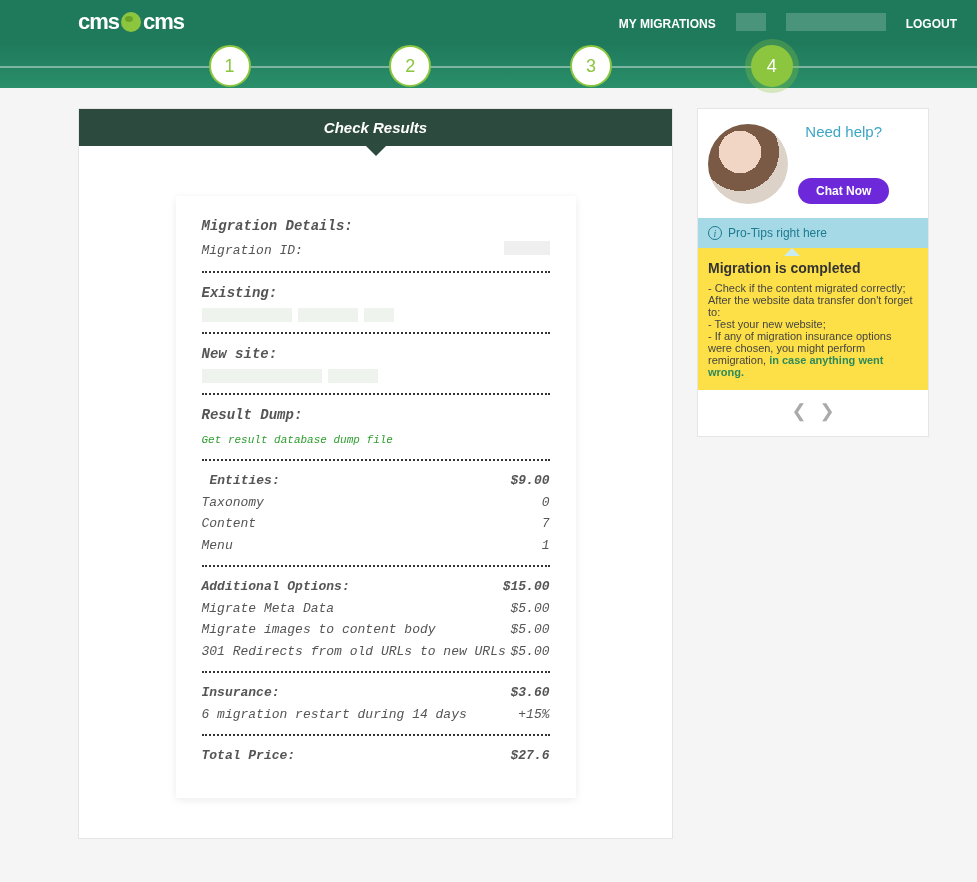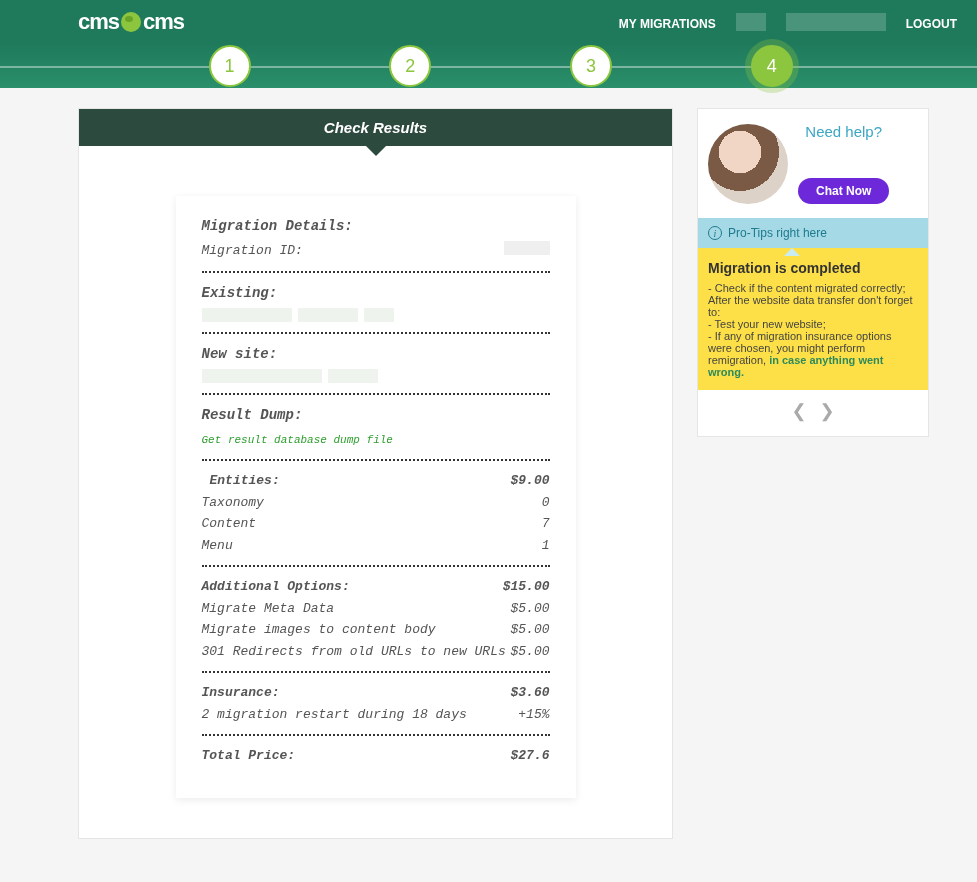--- a/index.html
+++ b/index.html
@@ -132,21 +132,21 @@
             <span>301 Redirects from old URLs to new URLs</span>
             <span>$5.00</span>
           </div>
         <div class="r-sep"></div>
 
         <div class="r-row" style="font-weight:bold;">
           <span>Insurance:</span>
           <span>$3.60</span>
         </div>
         <div class="r-row">
-          <span>2 migration restart during 18 days</span>
+          <span>6 migration restart during 14 days</span>
           <span>+15%</span>
         </div>
         <div class="r-sep"></div>
 
         <div class="r-row" style="font-weight:bold;">
           <span>Total Price:</span>
           <span>$27.6</span>
         </div>
 
       </div>

